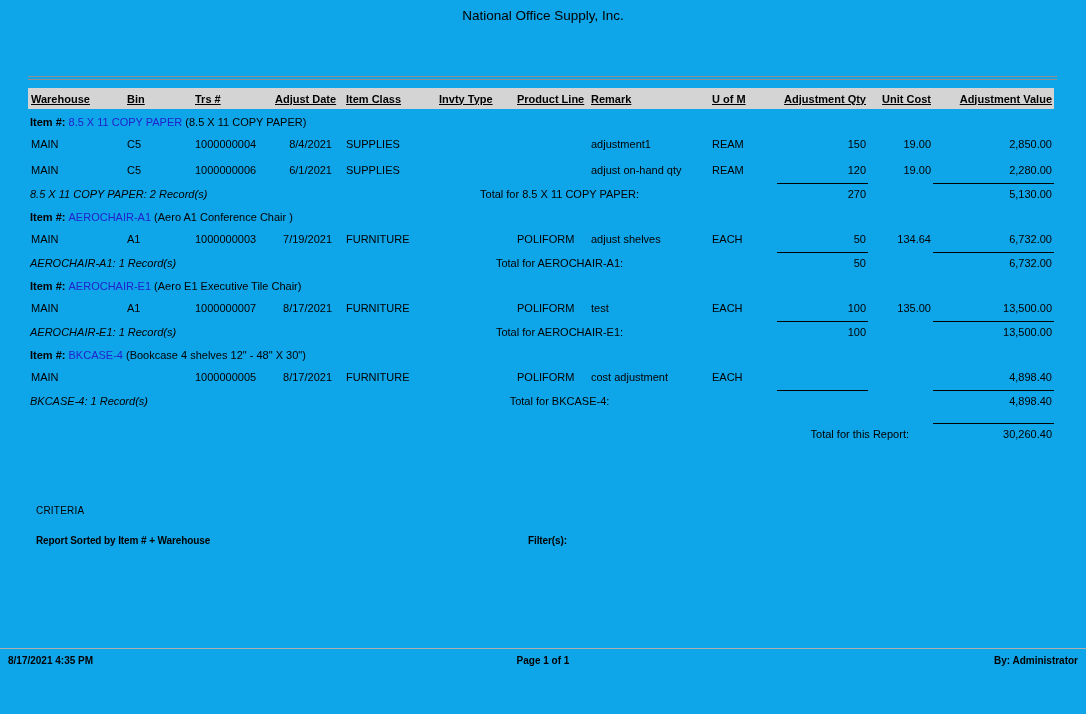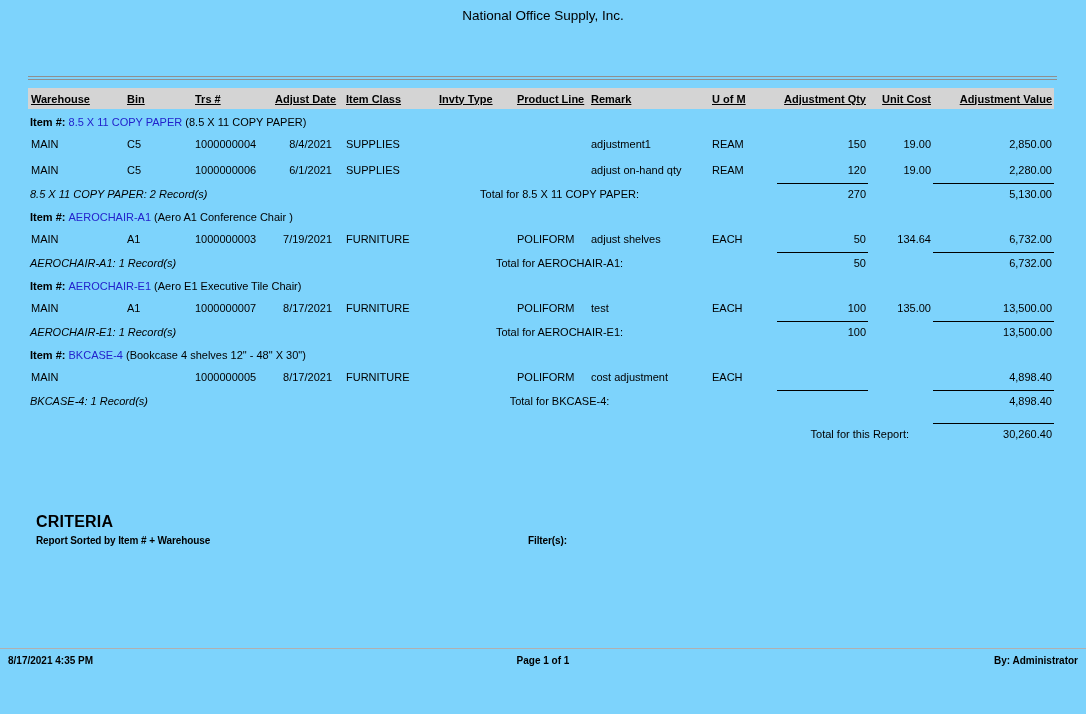--- a/index.html
+++ b/index.html
@@ -1,18 +1,18 @@
 <!DOCTYPE html>
 <html><head>
 <meta charset="utf-8">
 <style>
   * { margin:0; padding:0; box-sizing:border-box; }
   html,body { background:#ffffff; }
   body { width:1086px; height:714px; font-family:"Liberation Sans", sans-serif; color:#000; }
-  .page { position:relative; width:1086px; height:714px; background:#7dd3fc; overflow:hidden; }
+  .page { position:relative; width:1086px; height:714px; background:#0ea5e9; overflow:hidden; }
 
   .company { position:absolute; top:8px; left:0; width:100%; text-align:center; font-size:13.5px; }
   .title   { position:absolute; top:33px; left:0; width:100%; text-align:center; font-size:27px; letter-spacing:.3px; }
 
   .double-rule { position:absolute; top:76px; left:28px; width:1029px; height:4px;
                  border-top:1px solid #8f8f8f; border-bottom:1px solid #8f8f8f; }
 
   .table-wrap { position:absolute; top:88px; left:28px; width:1030px; }
   table.rpt { border-collapse:collapse; table-layout:fixed; width:1026px; }
   .rpt th, .rpt td { font-size:11px; white-space:nowrap; padding:0 2px; vertical-align:middle; overflow:visible; }
@@ -27,21 +27,21 @@
   .item-pre { font-weight:bold; }
   .item-link { color:#2222cc; cursor:pointer; }
   .data-row { height:26px; }
   .total-row { height:21px; }
   .records { font-style:italic; font-size:10.5px; }
   .t-label { font-weight:normal; text-align:center; padding-right:4px !important; }
   .t-num { font-weight:normal; border-top:1px solid #000; }
   .spacer-row { height:12px; }
   .grand-label { font-weight:normal; text-align:right; padding-right:24px !important; }
 
-  .criteria-head { position:absolute; top:505px; left:36px; font-size:16px; font-weight:700; letter-spacing:.2px;margin-top:8px; }
+  .criteria-head { position:absolute; top:505px; left:36px; font-size:10px; font-weight:400; letter-spacing:.2px; }
   .crit { font-size:10px; font-weight:600; letter-spacing:-.1px; line-height:13.5px; }
   .crit div { font-size:10px; font-weight:600; letter-spacing:-.1px; line-height:13.5px; }
   .sorted  { position:absolute; top:534px; left:36px; }
   .options { position:absolute; top:534px; left:265px; }
   .filters { position:absolute; top:534px; left:528px; }
 
   .footer-rule { position:absolute; top:648px; left:0; width:1086px; border-top:1px solid #b0b0b0; }
   .footer { position:absolute; top:655px; left:0; width:1086px; font-size:10px; font-weight:600; height:14px; }
   .f-left   { position:absolute; left:8px; top:0; }
   .f-center { display:block; width:100%; text-align:center; }

